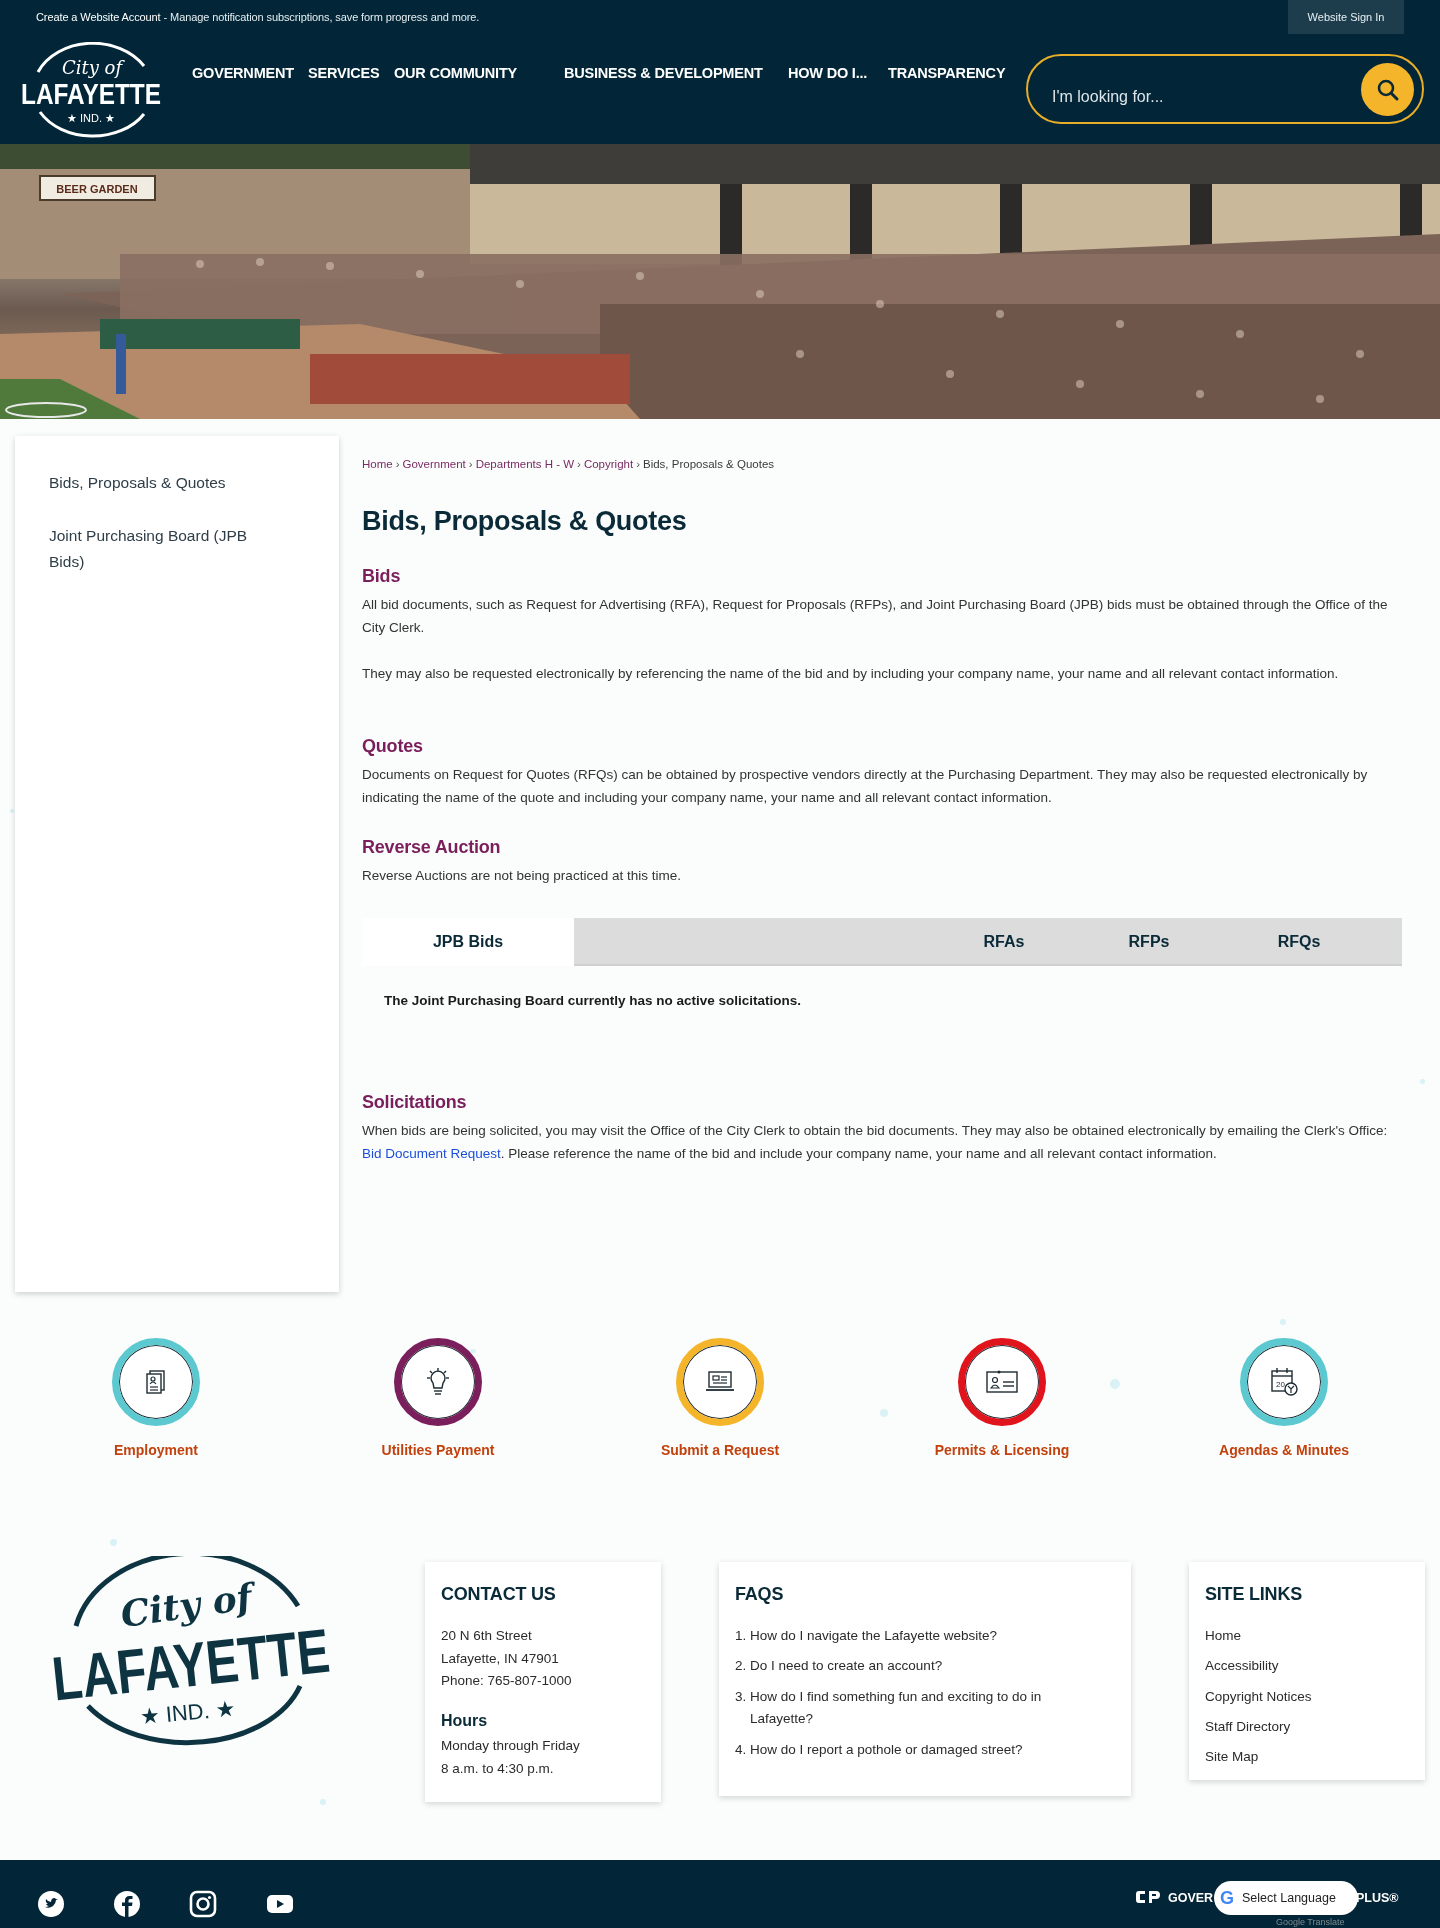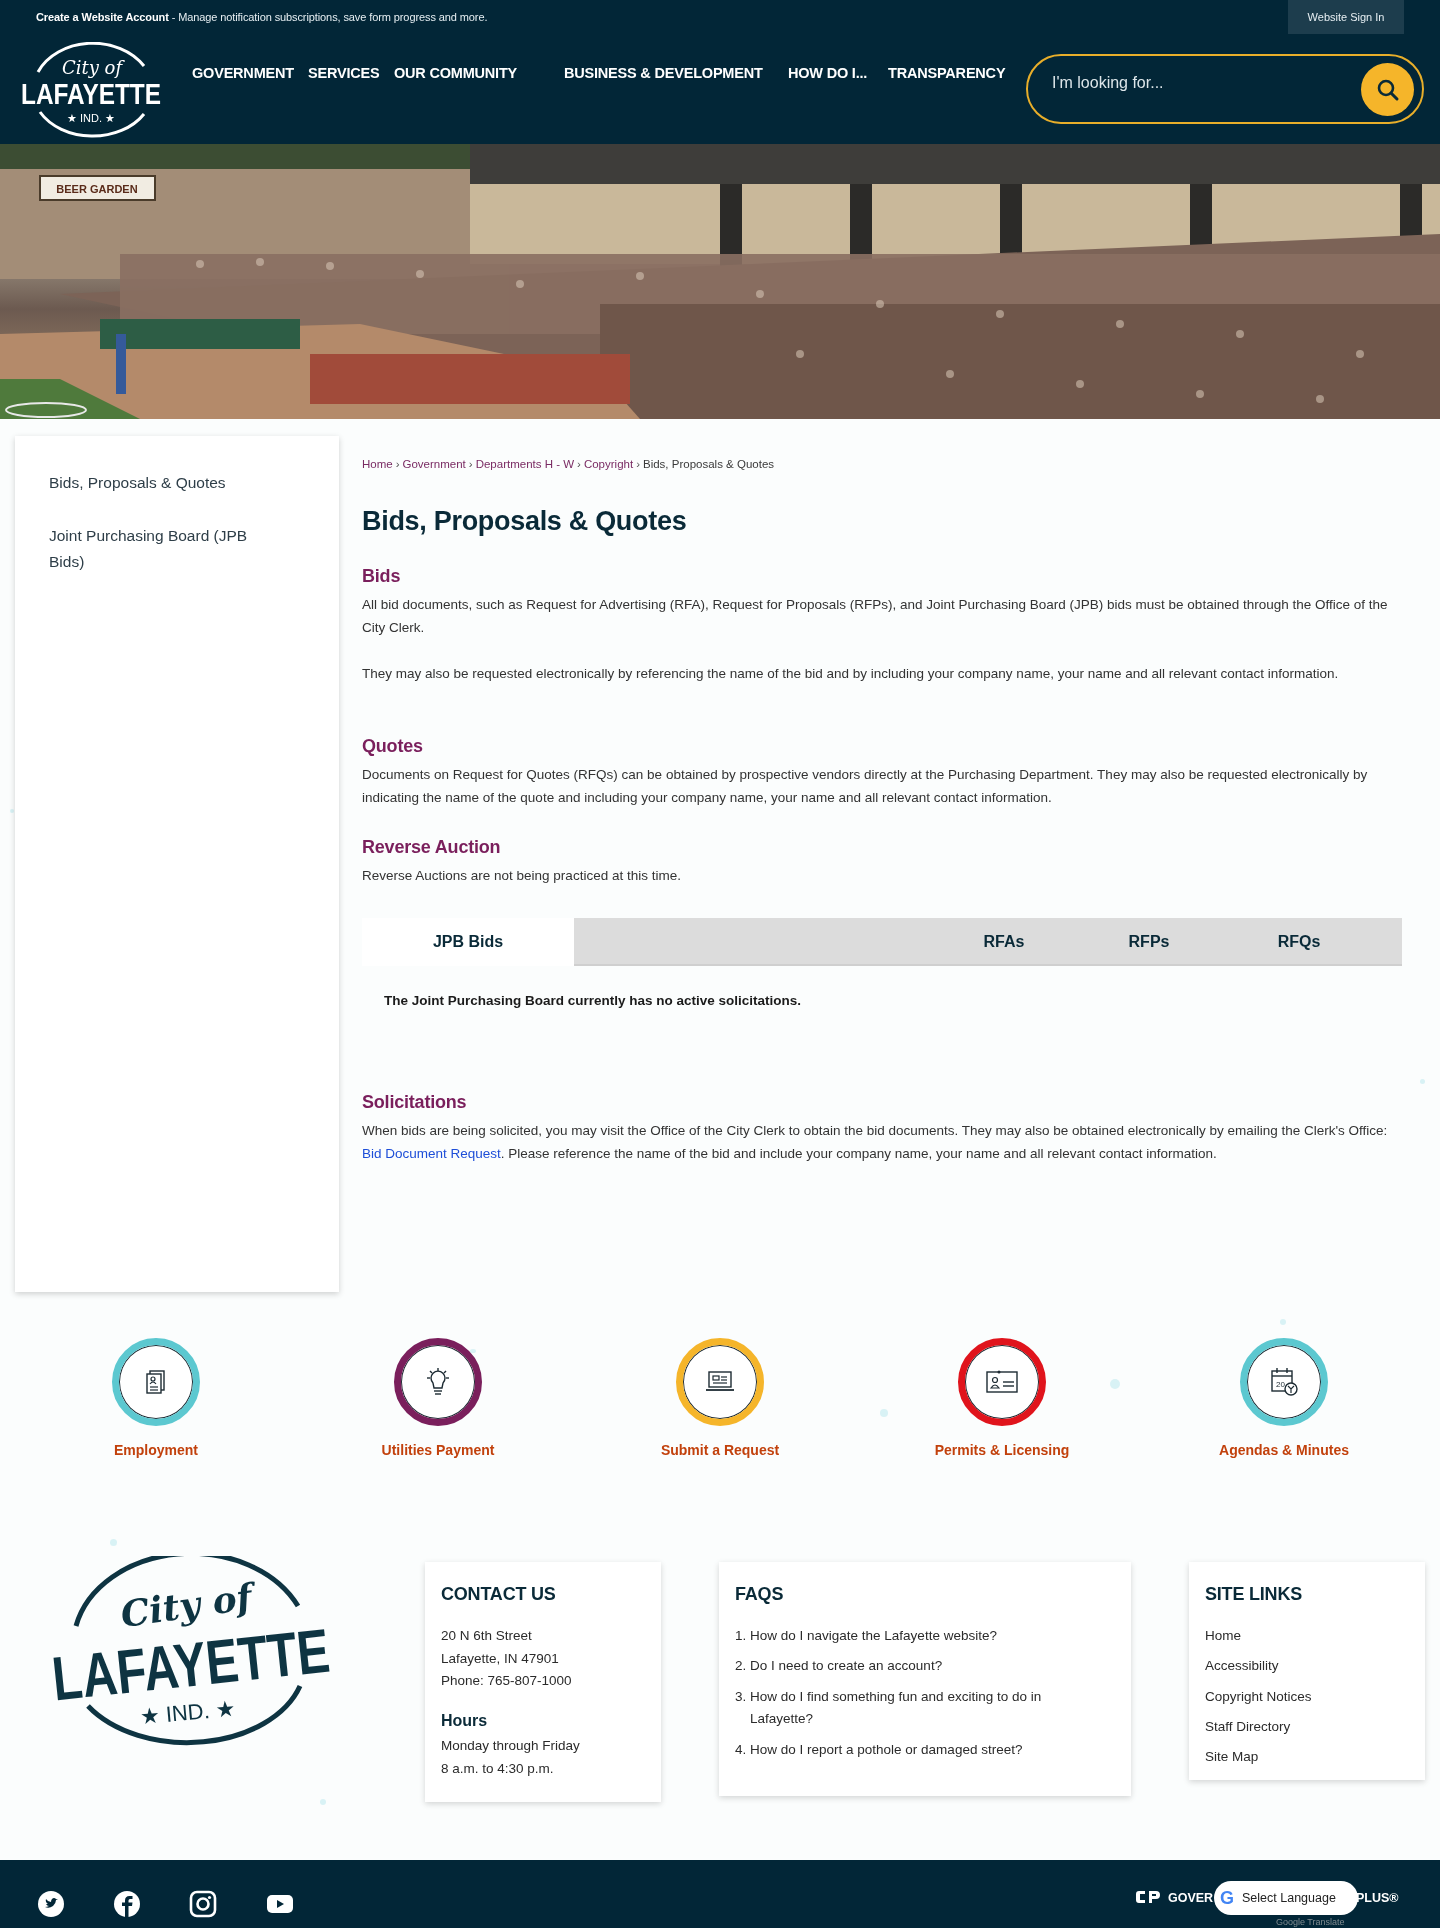--- a/index.html
+++ b/index.html
@@ -17,21 +17,21 @@
 
   
   .topbar {
     position: absolute; left: 0; top: 0; width: 1440px; height: 34px;
     background: #022637;
   }
   .topbar .account {
     position: absolute; left: 36px; top: 11px;
     font-size: 11px; color: #e6eef2; letter-spacing: -0.1px;
   }
-  .topbar .account b { color: #ffffff; font-weight: bold; margin-top: 19px; }
+  .topbar .account b { color: #ffffff; font-weight: normal; margin-top: 19px; }
   .topbar .signin {
     position: absolute; left: 1288px; top: 0; width: 116px; height: 34px;
     background: #1d3d4d; color: #e6eef2; font-size: 11px;
     display: flex; align-items: center; justify-content: center;
   }
 
   
   .header {
     position: absolute; left: 0; top: 34px; width: 1440px; height: 110px;
     background: #022637;
@@ -41,21 +41,21 @@
   }
   .nav-item {
     position: absolute; top: 31px; font-size: 14.5px; font-weight: bold;
     color: #ffffff; letter-spacing: -0.2px; white-space: nowrap;
   }
   .search {
     position: absolute; left: 1026px; top: 20px; width: 398px; height: 70px;
     border: 2.5px solid #e8ae2a; border-radius: 36px; background: #022637;
   }
   .search .placeholder {
-    position: absolute; left: 24px; top: 18px; font-size: 16px; color: #dde6ea;
+    position: absolute; left: 24px; top: 32px; font-size: 16px; color: #dde6ea;
   }
   .search .btn {
     position: absolute; right: 8px; top: 7px; width: 53px; height: 53px;
     border-radius: 50%; background: #f5b52a;
     display: flex; align-items: center; justify-content: center;
   }
 
   
   .hero {
     position: absolute; left: 0; top: 144px; width: 1440px; height: 275px;

